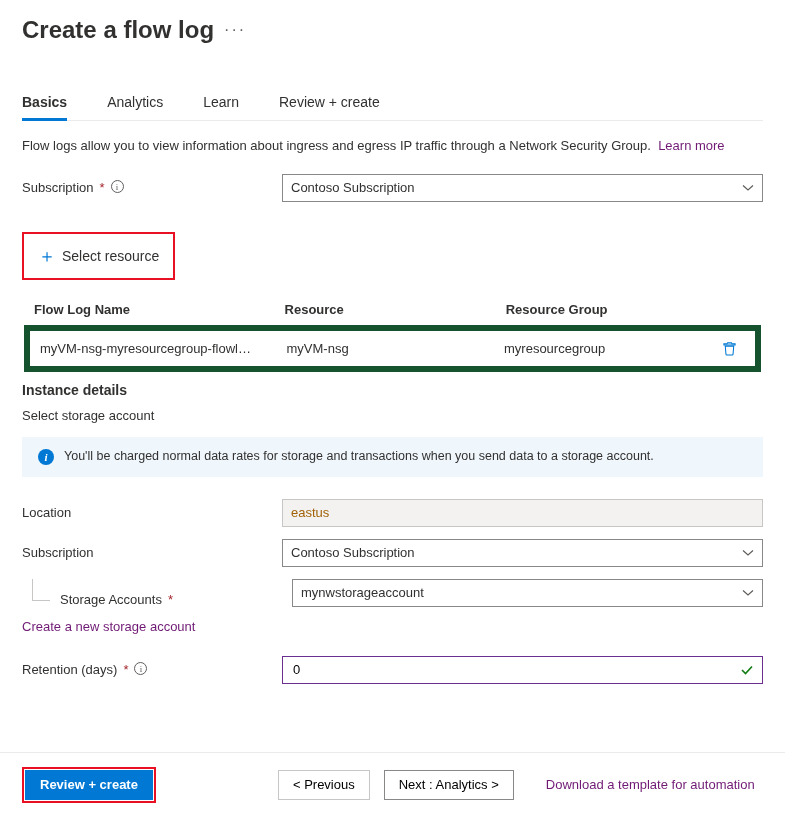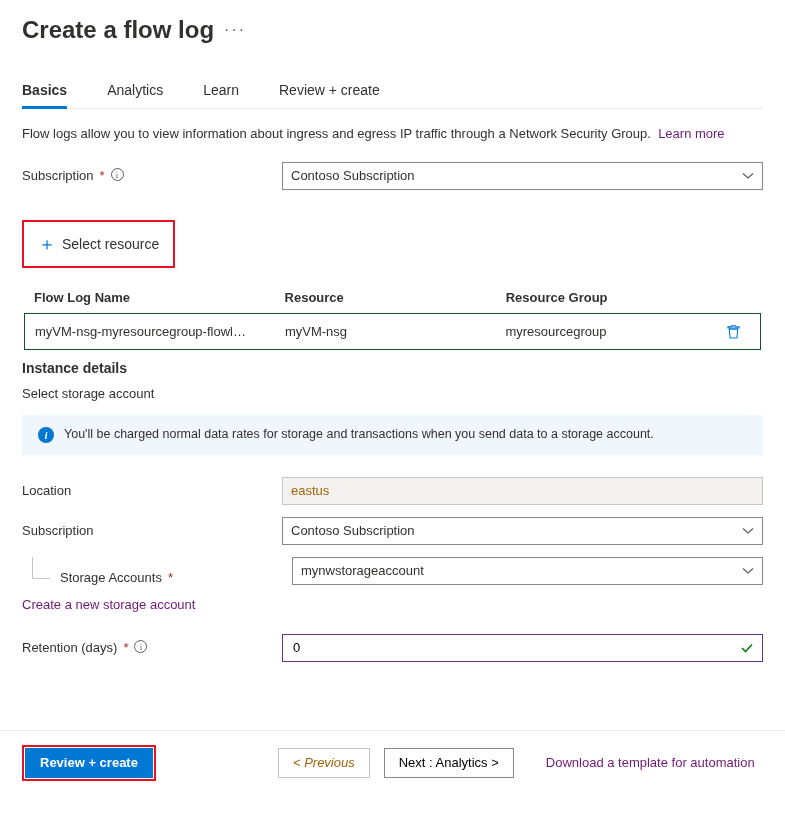--- a/index.html
+++ b/index.html
@@ -6,21 +6,21 @@
   body {
     margin: 0;
     font-family: "Segoe UI", Arial, sans-serif;
     font-size: 13px;
     color: #323130;
     background: #fff;
     width: 785px;
   }
   .page { padding: 16px 22px 8px 22px; }
   h1 { font-size: 24px; font-weight: 600; margin: 0; display:inline-block; }
-  .title-row { display:flex; align-items:center; gap:10px; margin-bottom:32px;}
+  .title-row { display:flex; align-items:center; gap:10px; margin-bottom:44px;}
   .dots { color:#605e5c; font-size:16px; letter-spacing:2px; cursor:pointer;}
   .tabs { display:flex; gap:40px; border-bottom:1px solid #edebe9; margin-bottom:16px;}
   .tab { padding:6px 0 10px 0; font-size:14px; color:#323130; cursor:pointer; position:relative;}
   .tab.active { font-weight:600; }
   .tab.active::after { content:""; position:absolute; left:0; right:0; bottom:-1px; height:3px; background:#0078d4;}
   .intro { font-size:13px; margin-bottom:18px; line-height:1.45;}
   a.link { color:#701a75; text-decoration:none; cursor:pointer;}
   .section-title { font-weight:600; font-size:14px; margin:10px 0 10px 0;}
   .row { display:flex; align-items:center; margin-bottom:12px; }
   .label-col { width:260px; display:flex; gap:6px; font-size:13px;}
@@ -35,40 +35,40 @@
   .select .chev { position:absolute; right:8px; top:50%; transform:translateY(-50%); pointer-events:none;}
   .textfield.disabled { background:#f3f2f1; color:#a16207; border-color:#c8c6c4;}
   .textfield input { border:none; outline:none; width:100%; background:transparent; font-size:13px; height:100%;}
   .valid-border { border-color:#6b2e91;}
   .check-mark { position:absolute; right:8px; top:50%; transform:translateY(-50%); color:#107c10; }
   .select-resource-box {
     border:2px solid #e81123; display:inline-flex; align-items:center; gap:8px;
     padding:10px 14px; font-size:14px; color:#323130; cursor:pointer; margin:18px 0 14px 0;
   }
   .plus-icon { color:#0078d4; font-size:18px; font-weight:300; display:inline-block; width:16px; text-align:center;}
-  .tbl-wrap { border:1px solid #14532d; margin-bottom:6px;}
+  .tbl-wrap { border:6px solid #14532d; margin-bottom:6px;}
   table.res-table { width:100%; border-collapse:collapse; }
   table.res-table th { text-align:left; font-weight:600; font-size:13px; padding:8px 10px;}
   table.res-table td { padding:10px 10px; font-size:13px;}
   .trash-icon { color:#0078d4; cursor:pointer;}
   .info-banner {
     background:#eff6fc; padding:12px 16px; display:flex; align-items:flex-start; gap:10px;
     font-size:12.5px; margin:8px 0 22px 0;
   }
   .info-badge {
     width:16px; height:16px; border-radius:50%; background:#0078d4; color:#fff; font-weight:700;
     display:flex; align-items:center; justify-content:center; font-size:11px; flex:none; font-family:Georgia,serif; font-style:italic;
   }
   .indent-line { width:18px; border-left:1px solid #c8c6c4; border-bottom:1px solid #c8c6c4; height:22px; margin:0 10px 6px 10px;}
   .indent-row { display:flex; align-items:flex-end;}
   .indent-row .label-col{ width:232px;}
   .footer { border-top:1px solid #edebe9; margin-top:48px; padding:14px 22px; display:flex; align-items:center; gap:14px;}
   .btn { height:30px; padding:0 14px; font-size:13px; border:1px solid #8a8886; background:#fff; cursor:pointer; display:inline-flex; align-items:center;}
   .btn.primary { background:#0078d4; color:#fff; border-color:#0078d4; font-weight:600;}
-  .btn.disabled { color:#a16207; border-color:#c8c6c4; cursor:default;font-style:italic;}
+  .btn.disabled { color:#000000; border-color:#c8c6c4; cursor:default;}
   .btn-hl { border:2px solid #e81123; padding:1px;}
   .spacer { width:94px;}
   svg { display:block;}
   .th-header-row th { border-bottom:0;}
   .tbl-outer { padding:0 2px;}
 </style>
 </head>
 <body>
 
 <div class="page">

